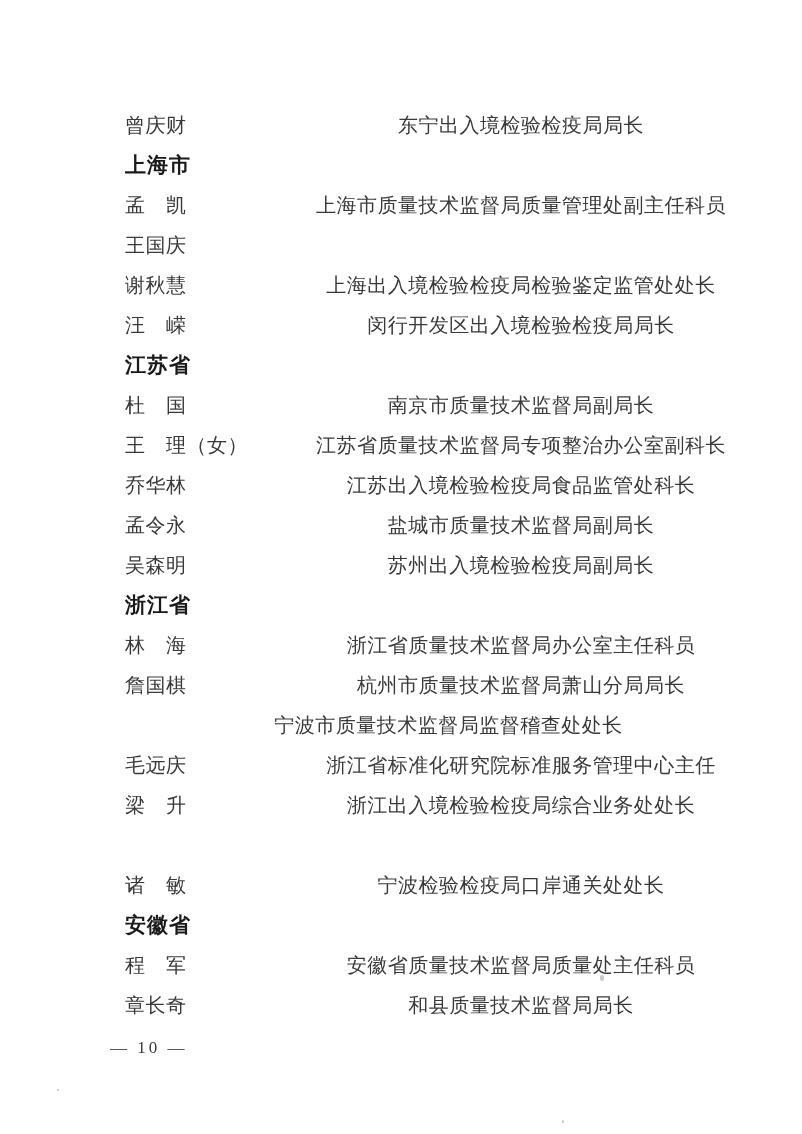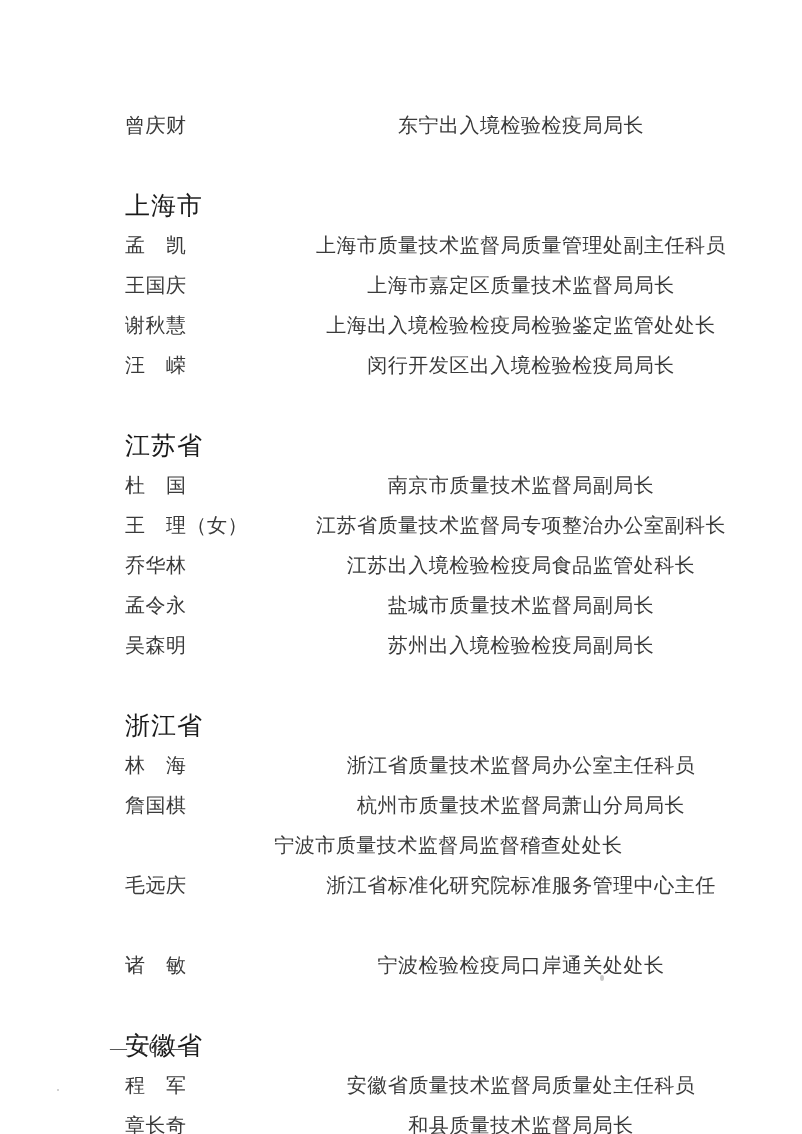--- a/index.html
+++ b/index.html
@@ -39,25 +39,24 @@
   }
 
   .row .title {
     flex: 1 1 auto;
     white-space: nowrap;
     text-align: center;
   }
 
   .row.section-header {
     font-family: "Liberation Sans", "DejaVu Sans", sans-serif;
-    font-weight: 400;
-    font-size: 25px;
+    font-weight: 700;
+    font-size: 21px;
     color: #1a1a1a;
     letter-spacing: 1px;
-    margin-top: 40px;
   }
 
   .page-number {
     position: absolute;
     left: 110px;
     top: 1038px;
     font-size: 17px;
     letter-spacing: 3px;
     color: #3a3a3a;
     white-space: nowrap;
@@ -82,21 +81,20 @@
         <span class="name">曾庆财</span>
         <span class="title">东宁出入境检验检疫局局长</span>
       </div>
       <div class="row section-header">上海市</div>
       <div class="row entry">
         <span class="name">孟　凯</span>
         <span class="title">上海市质量技术监督局质量管理处副主任科员</span>
       </div>
       <div class="row entry">
         <span class="name">王国庆</span>
-        <span class="title">上海市嘉定区质量技术监督局局长</span>
       </div>
       <div class="row entry">
         <span class="name">谢秋慧</span>
         <span class="title">上海出入境检验检疫局检验鉴定监管处处长</span>
       </div>
       <div class="row entry">
         <span class="name">汪　嵘</span>
         <span class="title">闵行开发区出入境检验检疫局局长</span>
       </div>
       <div class="row section-header">江苏省</div>
@@ -130,20 +128,24 @@
         <span class="title">杭州市质量技术监督局萧山分局局长</span>
       </div>
       <div class="row entry">
         <span class="title">宁波市质量技术监督局监督稽查处处长</span>
       </div>
       <div class="row entry">
         <span class="name">毛远庆</span>
         <span class="title">浙江省标准化研究院标准服务管理中心主任</span>
       </div>
       <div class="row entry">
+        <span class="name">梁　升</span>
+        <span class="title">浙江出入境检验检疫局综合业务处处长</span>
+      </div>
+      <div class="row entry">
       </div>
       <div class="row entry">
         <span class="name">诸　敏</span>
         <span class="title">宁波检验检疫局口岸通关处处长</span>
       </div>
       <div class="row section-header">安徽省</div>
       <div class="row entry">
         <span class="name">程　军</span>
         <span class="title">安徽省质量技术监督局质量处主任科员</span>
       </div>

